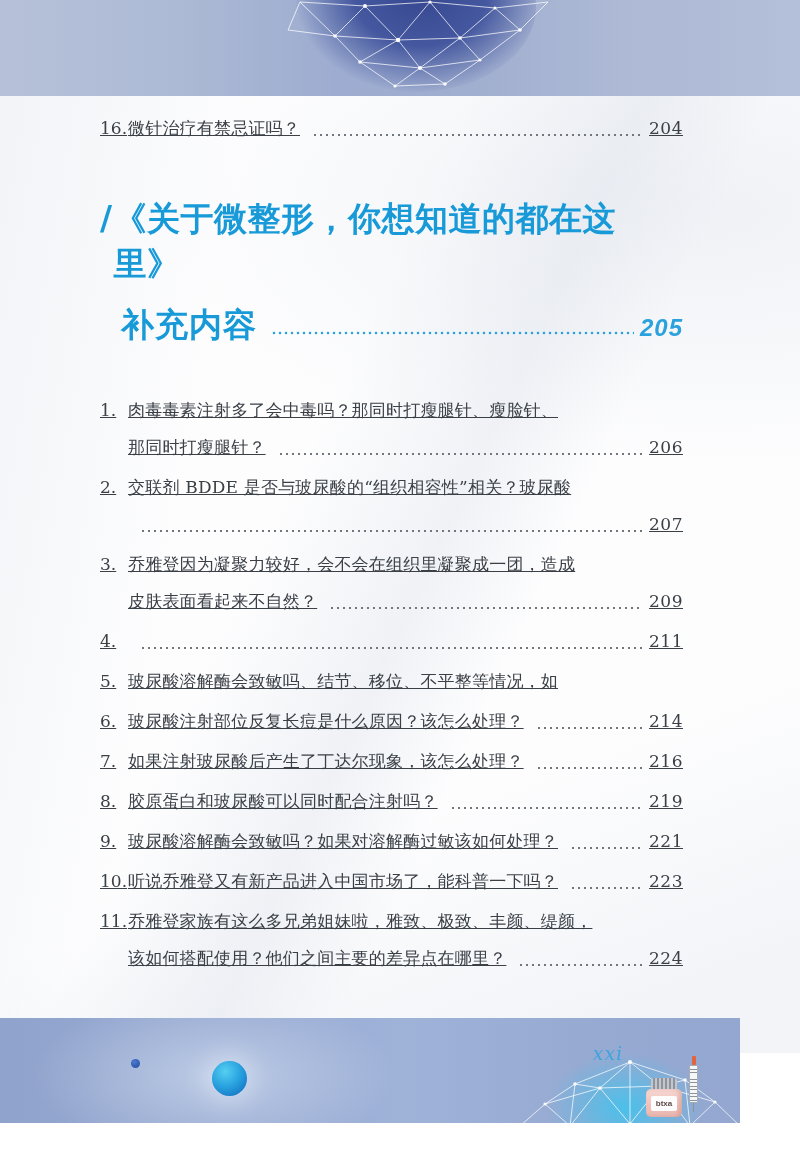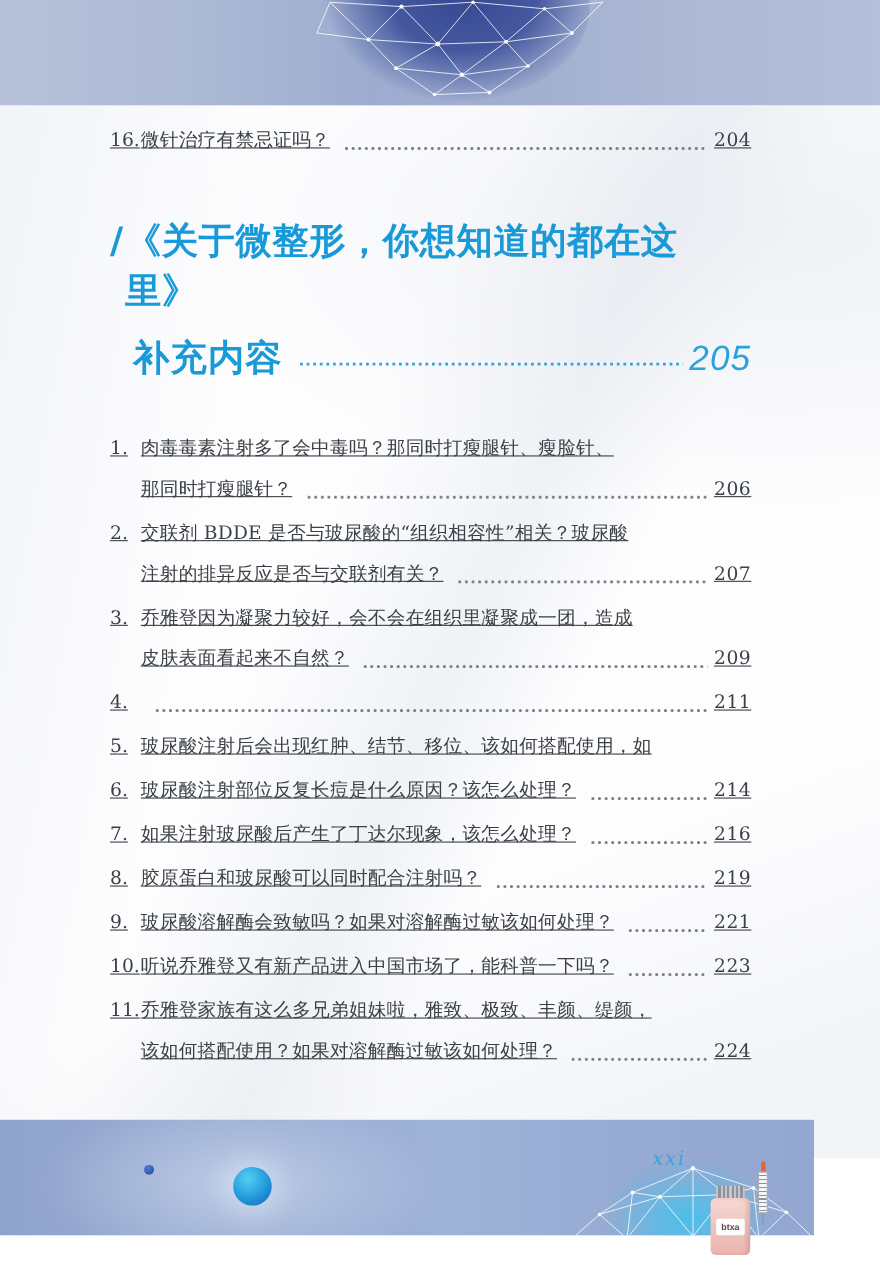--- a/index.html
+++ b/index.html
@@ -55,21 +55,21 @@
   .h1row { display:flex; font-size:33px; line-height:45px; letter-spacing:0.5px; }
   .slash { flex:none; margin-right:1px; }
   .h2row { display:flex; align-items:baseline; font-size:33px; line-height:45px; padding-left:21px; letter-spacing:1px;margin-top:16px; }
   .leader-blue {
     flex:1 1 auto; align-self:stretch; margin:0 6px 0 14px;
     background-image:radial-gradient(circle, #2ba2dd 1.15px, rgba(0,0,0,0) 1.65px);
     background-size:6px 6px; background-repeat:repeat-x; background-position:0 66%;
   }
   .pg-blue {
     flex:none; font-family:"Liberation Sans",sans-serif; font-style:italic;
-    font-size:32px; font-weight:normal; color:#2ba2dd; letter-spacing:1px;
+    font-size:24px; font-weight:bold; color:#2ba2dd; letter-spacing:1px;
   }
 
   .toc-list { margin-top:42px; }
   .toc-item { margin-bottom:3px; }
 
   
   .footer-band {
     position:absolute; top:1018px; left:0; width:740px; height:105px; overflow:hidden;
     background:
       radial-gradient(ellipse 260px 120px at 29% 55%, rgba(235,243,252,0.45), rgba(255,255,255,0) 70%),
@@ -94,21 +94,21 @@
   }
 
   
   .bottle-group { position:absolute; left:645px; top:1070px; width:64px; height:62px; z-index:5; }
   .bottle { position:absolute; left:0; top:8px; width:38px; }
   .bottle-cap {
     width:26px; height:12px; margin:0 auto; border-radius:3px 3px 0 0;
     background:repeating-linear-gradient(90deg,#c3c6cd 0 2px,#8f939c 2px 4px);
   }
   .bottle-body {
-    width:36px; height:52px; margin:-1px auto 0; border-radius:5px;
+    width:36px; height:28px; margin:-1px auto 0; border-radius:5px;
     background:linear-gradient(180deg,#f7d9d4 0%,#efc0ba 60%,#eab6b0 100%);
     display:flex; align-items:center; justify-content:center;
     box-shadow:inset -3px 0 4px rgba(180,120,115,0.35);
   }
   .bottle-label {
     width:26px; height:15px; background:#fdfdfd; border-radius:2px;
     font-family:"Liberation Sans",sans-serif; font-size:8px; font-weight:bold;
     color:#5d4a48; text-align:center; line-height:15px;
   }
   .syringe { position:absolute; left:44px; top:-14px; width:9px; }
@@ -200,21 +200,20 @@
             <span class="pg">206</span>
           </div>
         </div>
         <div class="toc-item">
           <div class="trow">
             <span class="num">2.</span>
             <span class="txt">交联剂 BDDE 是否与玻尿酸的“组织相容性”相关？玻尿酸</span>
           </div>
           <div class="trow">
             <span class="indent"></span>
-            <span class="txt">注射的排异反应是否与交联剂有关？</span>
             <span class="leader"></span>
             <span class="pg">207</span>
           </div>
         </div>
         <div class="toc-item">
           <div class="trow">
             <span class="num">3.</span>
             <span class="txt">乔雅登因为凝聚力较好，会不会在组织里凝聚成一团，造成</span>
           </div>
           <div class="trow">
@@ -227,21 +226,21 @@
         <div class="toc-item">
           <div class="trow">
             <span class="num">4.</span>
             <span class="leader"></span>
             <span class="pg">211</span>
           </div>
         </div>
         <div class="toc-item">
           <div class="trow">
             <span class="num">5.</span>
-            <span class="txt">玻尿酸注射后会出现红肿、结节、移位、该如何搭配使用，如</span>
+            <span class="txt">玻尿酸溶解酶会致敏吗、结节、移位、不平整等情况，如</span>
           </div>
         </div>
         <div class="toc-item">
           <div class="trow">
             <span class="num">6.</span>
             <span class="txt">玻尿酸注射部位反复长痘是什么原因？该怎么处理？</span>
             <span class="leader"></span>
             <span class="pg">214</span>
           </div>
         </div>
@@ -277,21 +276,21 @@
             <span class="pg">223</span>
           </div>
         </div>
         <div class="toc-item">
           <div class="trow">
             <span class="num">11.</span>
             <span class="txt">乔雅登家族有这么多兄弟姐妹啦，雅致、极致、丰颜、缇颜，</span>
           </div>
           <div class="trow">
             <span class="indent"></span>
-            <span class="txt">该如何搭配使用？如果对溶解酶过敏该如何处理？</span>
+            <span class="txt">该如何搭配使用？他们之间主要的差异点在哪里？</span>
             <span class="leader"></span>
             <span class="pg">224</span>
           </div>
         </div>
       </div>
 
   </div>
 </div>
 
 <div class="footer-band">

